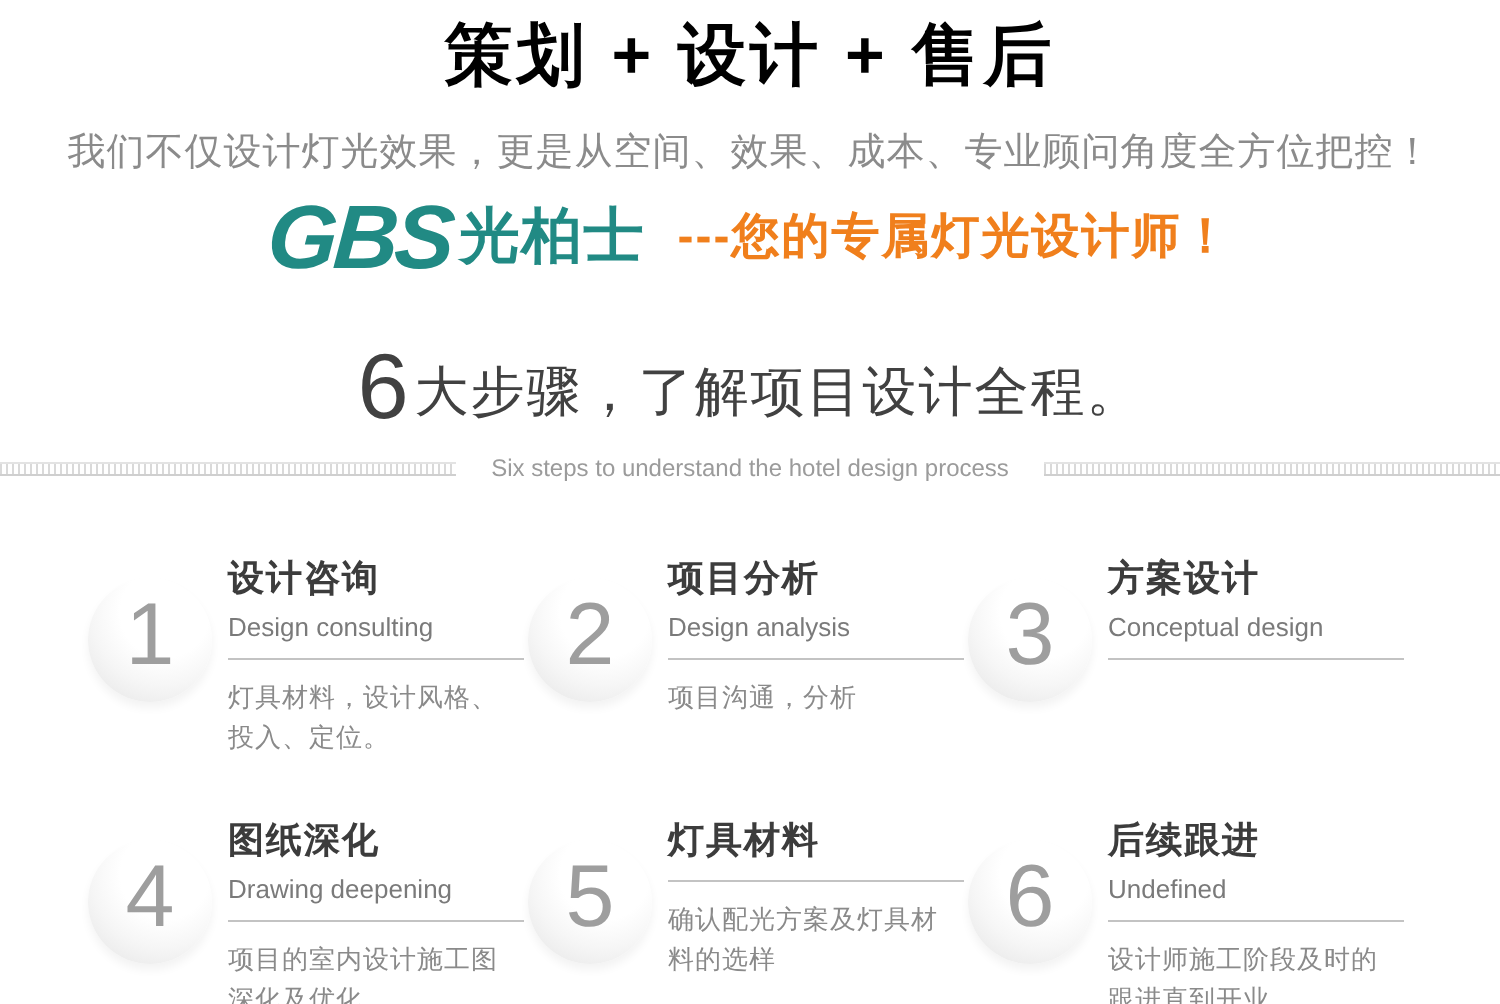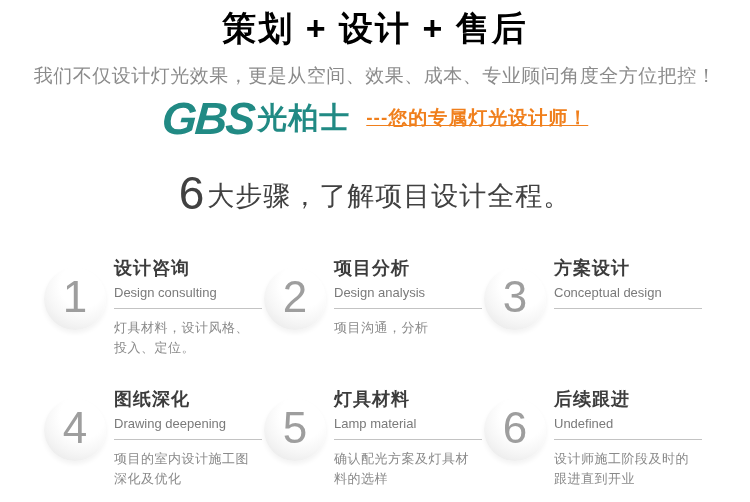--- a/index.html
+++ b/index.html
@@ -52,26 +52,25 @@
   }
   .logo-cn {
     font-size: 30px;
     font-weight: 800;
     color: #218a84;
     margin-left: 4px;
     letter-spacing: 1px;
     text-align: right;
   }
   .logo-tag {
-    font-size: 19px;
+    font-size: 24px;
     font-weight: 700;
     color: #f07f1c;
     margin-left: 16px;
     letter-spacing: 1px;
-    text-decoration: underline;
   }
 
   
   .section-head { margin-top: 26px; text-align: center; }
 
   .section-title {
     font-size: 27px;
     color: #414141;
     font-weight: 500;
     letter-spacing: 1px;
@@ -176,20 +175,25 @@
       <span class="logo-gbs">GBS</span>
       <span class="logo-cn">光柏士</span>
       <span class="logo-tag">---您的专属灯光设计师！</span>
     </div>
   </div>
 
   <div class="section-head">
     <div class="section-title">
       <span class="big-num">6</span><span>大步骤，了解项目设计全程。</span>
     </div>
+    <div class="section-sub-row">
+      <span class="striped-line"></span>
+      <span class="section-sub-en">Six steps to understand the hotel design process</span>
+      <span class="striped-line"></span>
+    </div>
   </div>
 
   <div class="steps-grid">
 
     <div class="step">
       <div class="step-num">
           <span>1</span>
         </div>
       <div class="step-body">
         <div class="step-title">设计咨询</div>
@@ -233,21 +237,20 @@
         <div class="step-desc">项目的室内设计施工图深化及优化</div>
       </div>
     </div>
 
     <div class="step">
       <div class="step-num">
           <span>5</span>
         </div>
       <div class="step-body">
         <div class="step-title">灯具材料</div>
-        <div class="step-en">Lamp material</div>
         <div class="step-divider"></div>
         <div class="step-desc">确认配光方案及灯具材料的选样</div>
       </div>
     </div>
 
     <div class="step">
       <div class="step-num">
           <span>6</span>
         </div>
       <div class="step-body">

